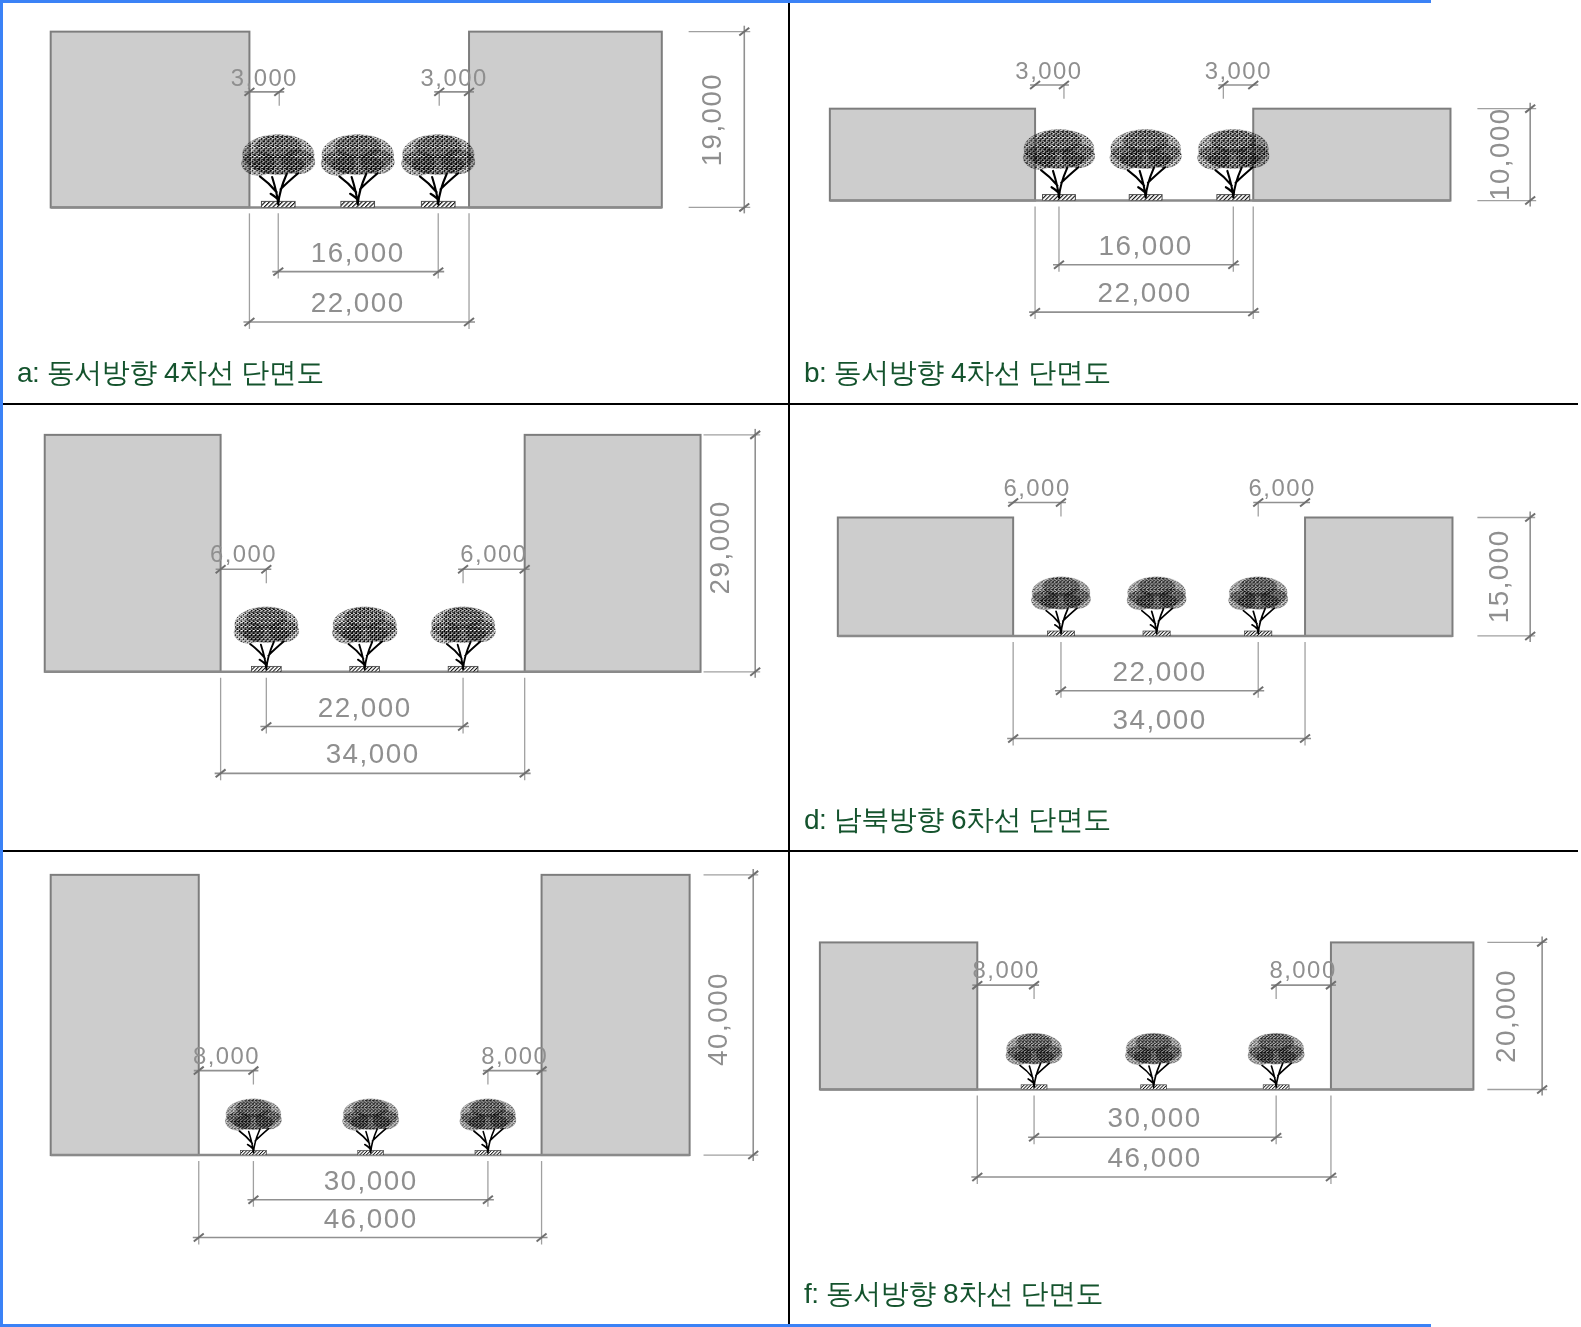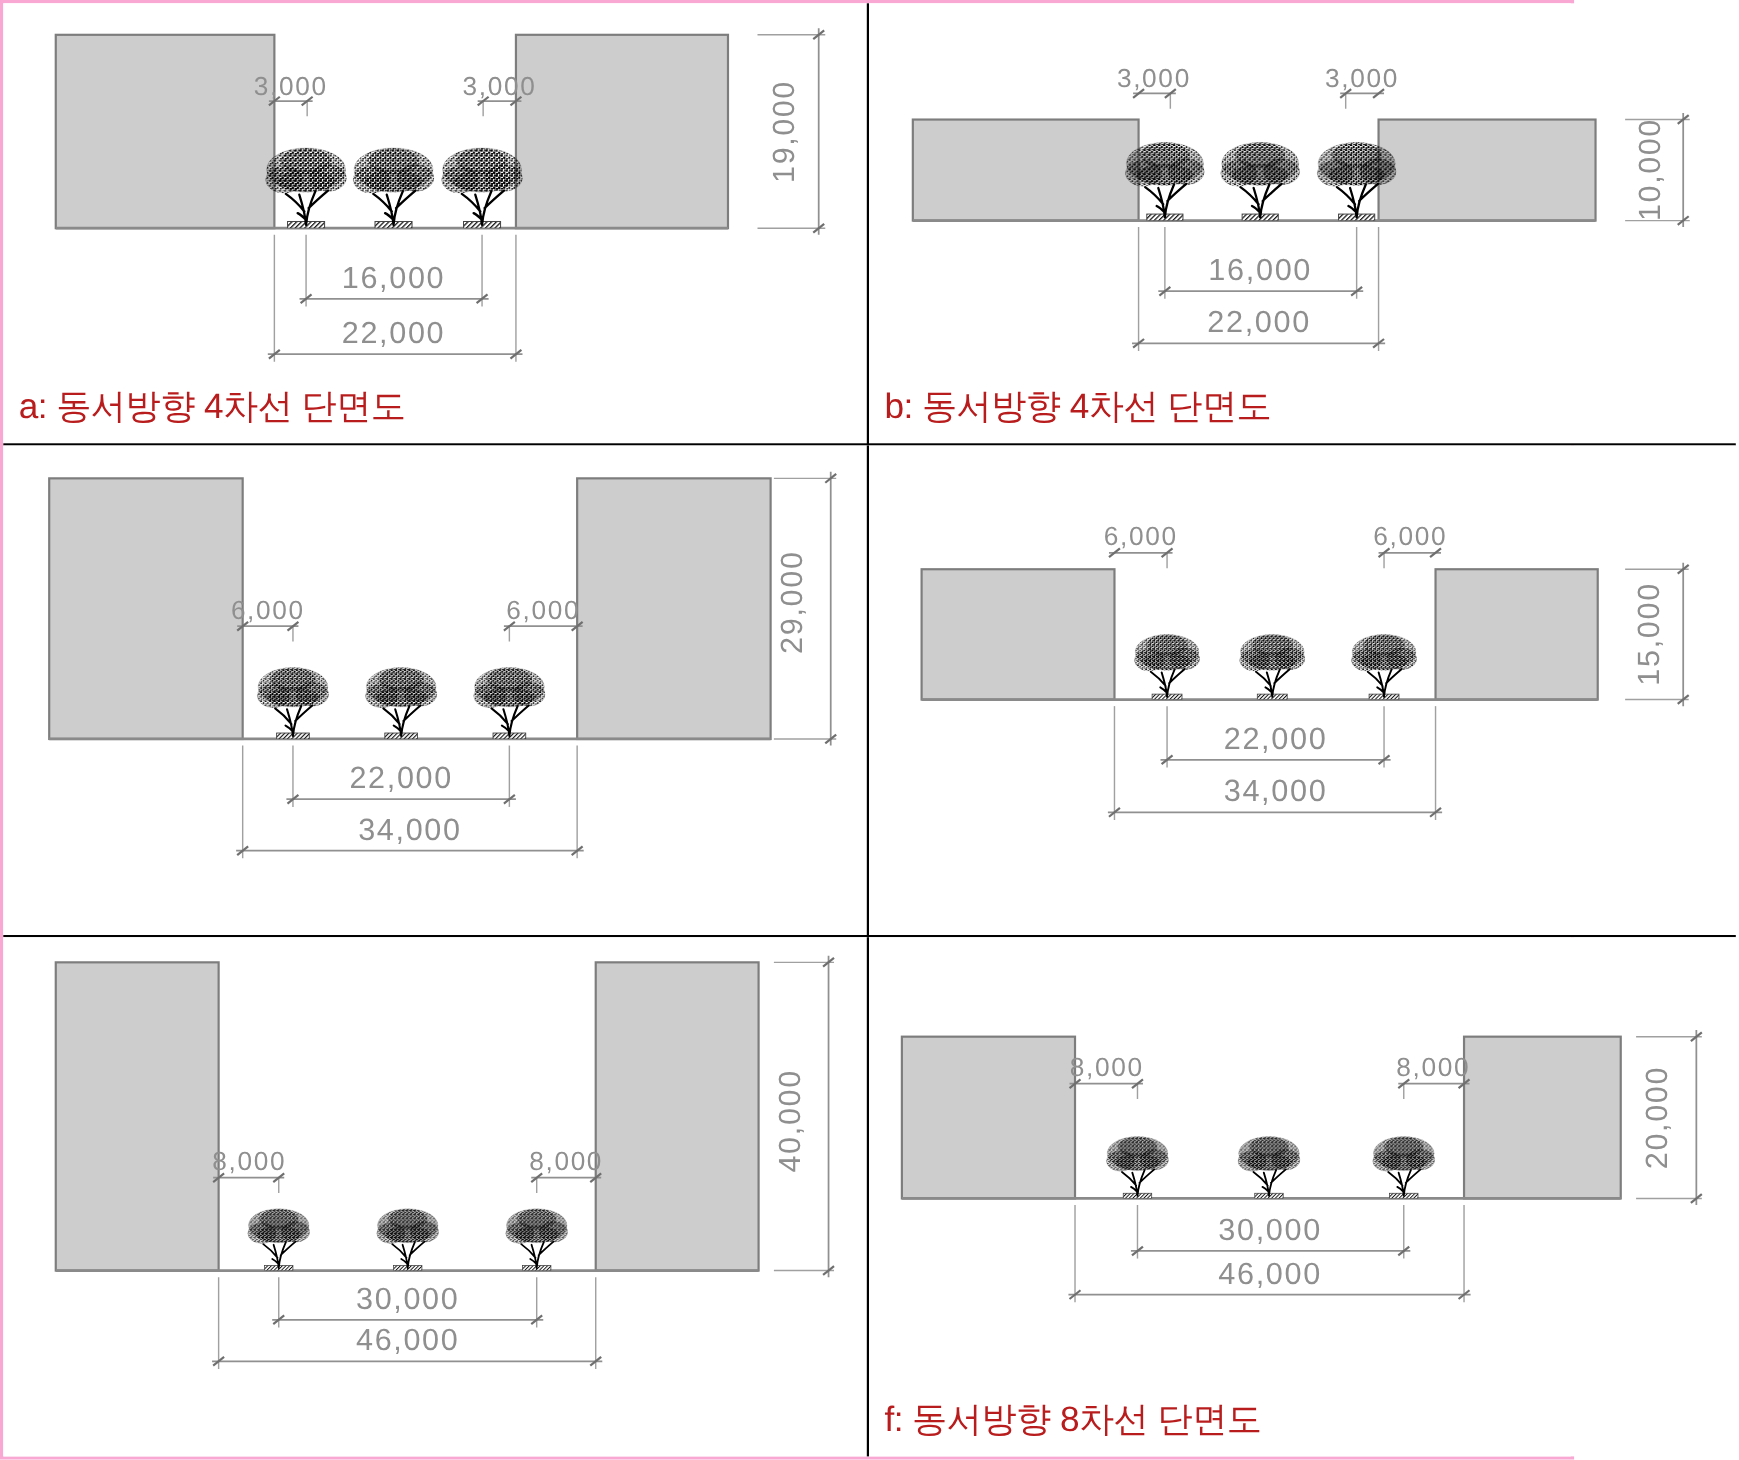--- a/index.html
+++ b/index.html
@@ -1,33 +1,33 @@
 <!DOCTYPE html>
 <html><head>
 <meta charset="utf-8">
 <style>
   html,body{margin:0;padding:0;background:#fff;}
   .page{
     position:relative;
     width:1431px;height:1327px;
     box-sizing:border-box;
-    border:3px solid #f9a8d4;
+    border:3px solid #3b82f6;
     display:grid;
     grid-template-columns:787px 788px;
     grid-template-rows:402px 447px 472px;
     background:#fff;
     font-family:"Liberation Sans", sans-serif;
   }
   .cell{position:relative;box-sizing:border-box;overflow:hidden;background:#fff;}
   .cell.c0{border-right:2px solid #000;}
   .cell.r0,.cell.r1{border-bottom:2px solid #000;}
   .cell svg.diagram{position:absolute;inset:0;width:100%;height:100%;}
   .caption{
     position:absolute;left:14px;bottom:11px;
-    font-size:32px;color:#b91c1c;letter-spacing:-0.5px;
+    font-size:28px;color:#14532d;letter-spacing:-0.5px;
     white-space:nowrap;
   }
   
   .bld{fill:#cdcdcd;stroke:#7d7d7d;stroke-width:2;}
   .ground{stroke:#8a8a8a;stroke-width:2.5;}
   .dl{stroke:#909090;stroke-width:1.6;fill:none;}
   .ext{stroke:#a0a0a0;stroke-width:1.3;fill:none;}
   .tick{stroke:#6f6f6f;stroke-width:2;}
   .dtxt{fill:#8f8f8f;letter-spacing:1.5px;font-family:"Liberation Sans",sans-serif;}
   .dtxt.big{font-size:28px;}
@@ -254,20 +254,21 @@
       </g>
       <g>
         <line class="ext" x1="690" y1="113" x2="748" y2="113"></line>
           <line class="ext" x1="690" y1="232" x2="748" y2="232"></line>
         <line class="dl" x1="743" y1="107" x2="743" y2="238"></line>
         <line class="tick" x1="738" y1="117" x2="748" y2="109"></line>
           <line class="tick" x1="738" y1="236" x2="748" y2="228"></line>
         <text class="dtxt big" x="721" y="172" text-anchor="middle" transform="rotate(-90 721 172)">15,000</text>
       </g>
     </svg>
+    <div class="caption">d: 남북방향 6차선 단면도</div>
   </div>
 
   <div class="cell r2 c0">
     <svg class="diagram" viewBox="0 0 790 475" preserveAspectRatio="none">
       <rect class="bld" x="48" y="23" width="149" height="282"></rect>
       <rect class="bld" x="542" y="23" width="149" height="282"></rect>
       <line class="ground" x1="48" y1="305" x2="691" y2="305"></line>
       <use href="#tree" x="218" y="246" width="68" height="59"></use>
       <use href="#tree" x="336" y="246" width="68" height="59"></use>
       <use href="#tree" x="454" y="246" width="68" height="59"></use>

